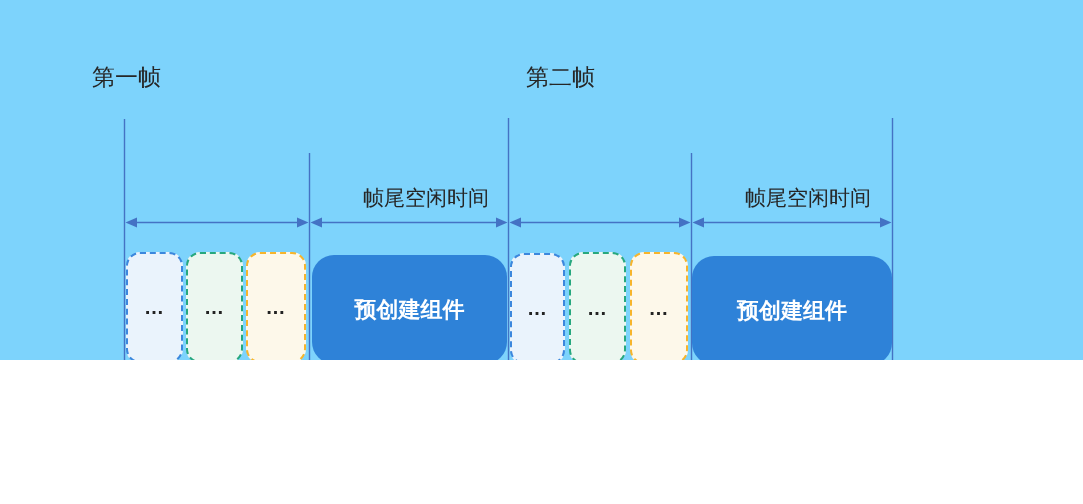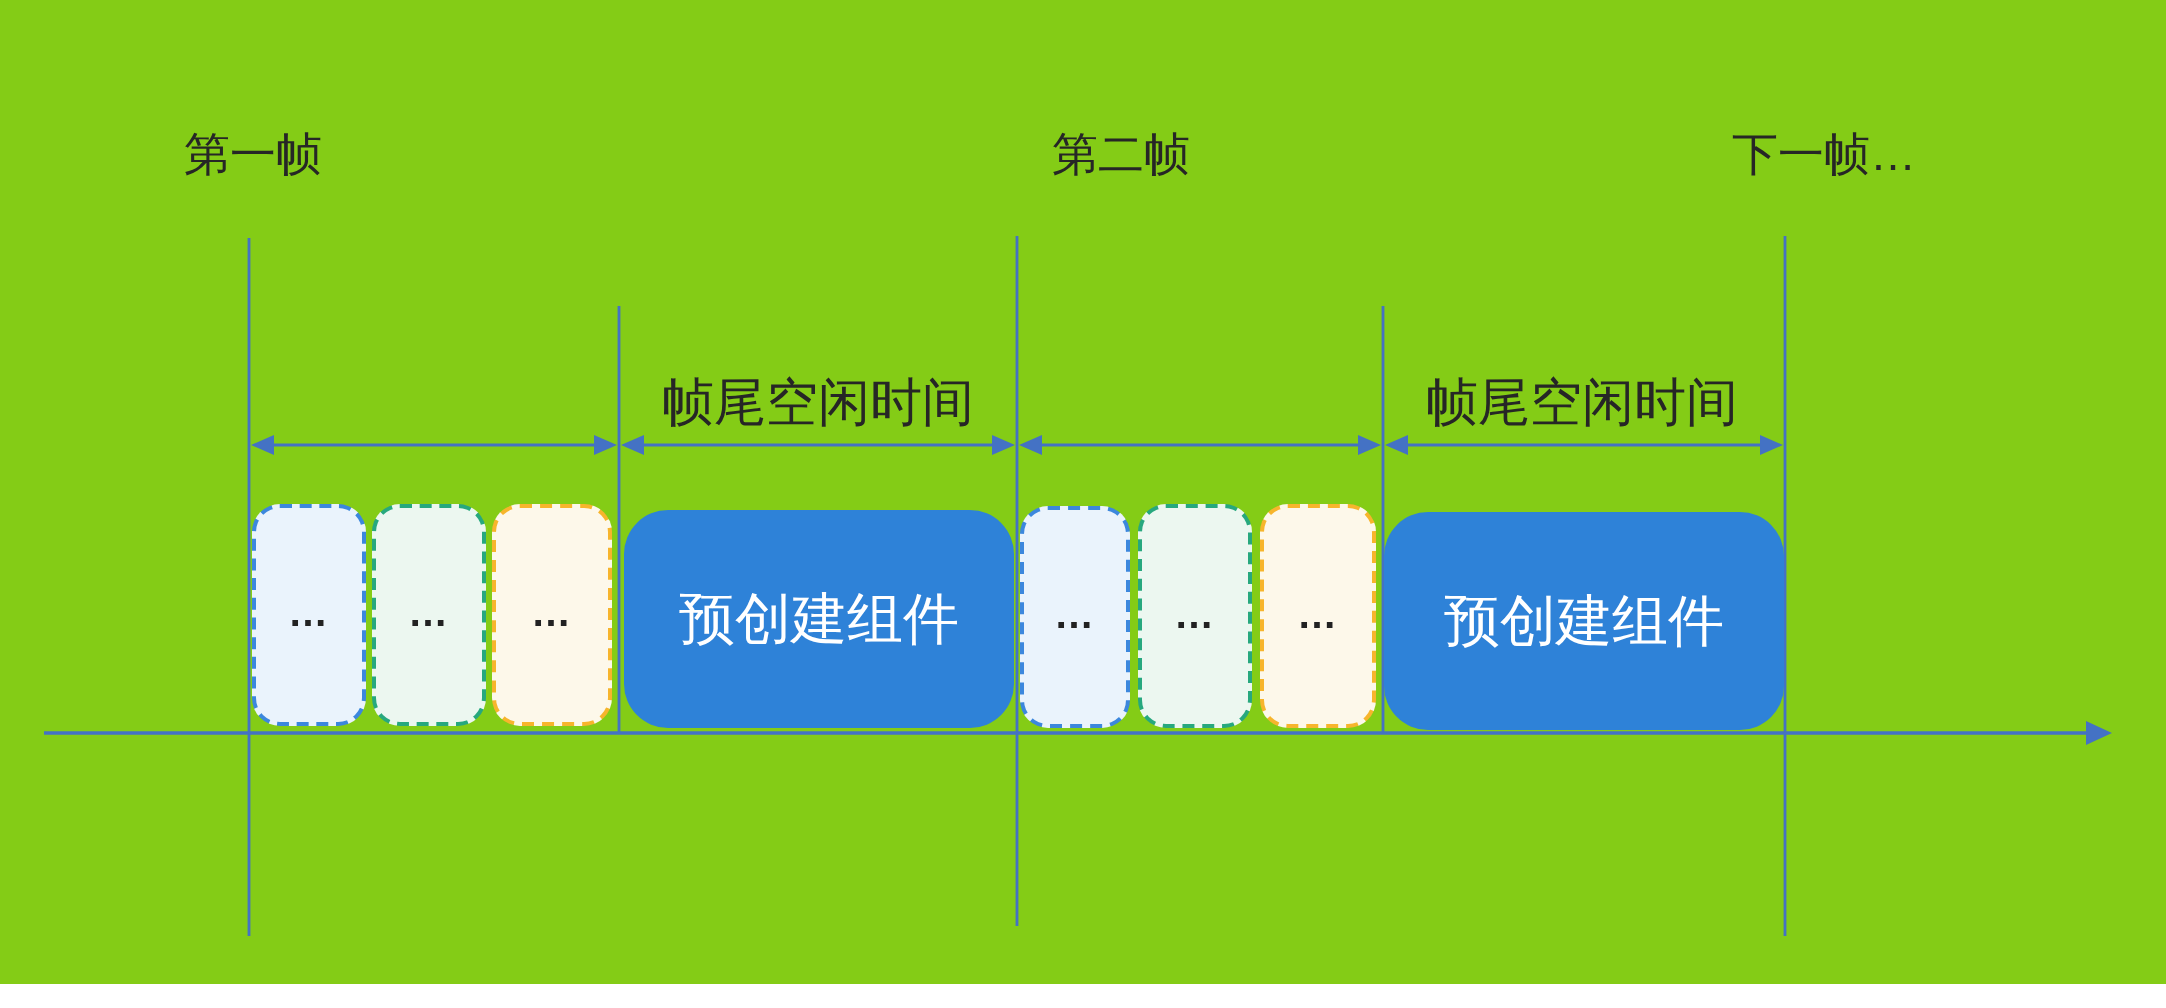--- a/index.html
+++ b/index.html
@@ -1,40 +1,40 @@
 <!DOCTYPE html>
 <html><head>
 <meta charset="utf-8">
 <style>
   html, body { margin: 0; padding: 0; background: #ffffff; }
   .canvas {
     position: relative;
     width: 1083px;
-    height: 492px;
-    background: #84cc16;
+    height: 360px;
+    background: #7dd3fc;
     font-family: "Liberation Sans", sans-serif;
     overflow: hidden;
   }
   .layer-svg {
     position: absolute;
     left: 0; top: 0;
     width: 1083px; height: 504px;
     z-index: 1;
   }
   .frame-label {
     position: absolute;
     font-size: 23px;
     white-space: nowrap;
     z-index: 3;
   }
   .idle-label {
     position: absolute;
     width: 160px;
-    font-size: 26px;
-    text-align: center;
+    font-size: 21px;
+    text-align: right;
     white-space: nowrap;
     z-index: 3;
   }
   .slot {
     position: absolute;
     box-sizing: border-box;
     border: 2px dashed;
     border-radius: 14px;
     display: flex;
     align-items: center;
@@ -44,23 +44,24 @@
     letter-spacing: 1px;
     z-index: 2;
   }
   .precreate {
     position: absolute;
     box-sizing: border-box;
     border-radius: 22px;
     display: flex;
     align-items: center;
     justify-content: center;
-    font-size: 28px;
+    font-size: 22px;
     white-space: nowrap;
     z-index: 2;
+    font-weight: bold;
   }
 </style>
 </head>
 <body>
 
 <div class="canvas">
 
   <svg class="layer-svg" viewBox="0 0 1083 504" xmlns="http://www.w3.org/2000/svg">
 
     <g fill="none" stroke-width="1.4" style="stroke: rgb(68, 114, 196);">
@@ -84,21 +85,20 @@
       <polygon points="507.5,222.5 496,217.5 496,227.5"></polygon>
       <polygon points="509.5,222.5 521,217.5 521,227.5"></polygon>
       <polygon points="690.5,222.5 679,217.5 679,227.5"></polygon>
       <polygon points="692.5,222.5 704,217.5 704,227.5"></polygon>
       <polygon points="891.5,222.5 880,217.5 880,227.5"></polygon>
     </g>
   </svg>
 
   <div class="frame-label" style="left: 92px; top: 62px; color: rgb(38, 38, 38);">第一帧</div>
   <div class="frame-label" style="left: 482px; top: 62px; color: rgb(38, 38, 38); margin-left: 44px;">第二帧</div>
-  <div class="frame-label" style="left: 866px; top: 62px; color: rgb(38, 38, 38);">下一帧…</div>
 
   <div class="idle-label" style="left: 329px; top: 184px; color: rgb(38, 38, 38);">帧尾空闲时间</div>
   <div class="idle-label" style="left: 711px; top: 184px; color: rgb(38, 38, 38);">帧尾空闲时间</div>
 
   <div class="slot" style="left: 126px; top: 252px; width: 57px; height: 111px; border-color: rgb(60, 135, 221); background-color: rgb(234, 243, 252); color: rgb(34, 34, 34);">
     <span>…</span>
   </div>
   <div class="slot" style="left: 186px; top: 252px; width: 57px; height: 111px; border-color: rgb(39, 168, 126); background-color: rgb(236, 247, 240); color: rgb(34, 34, 34);">
     <span>…</span>
   </div>

